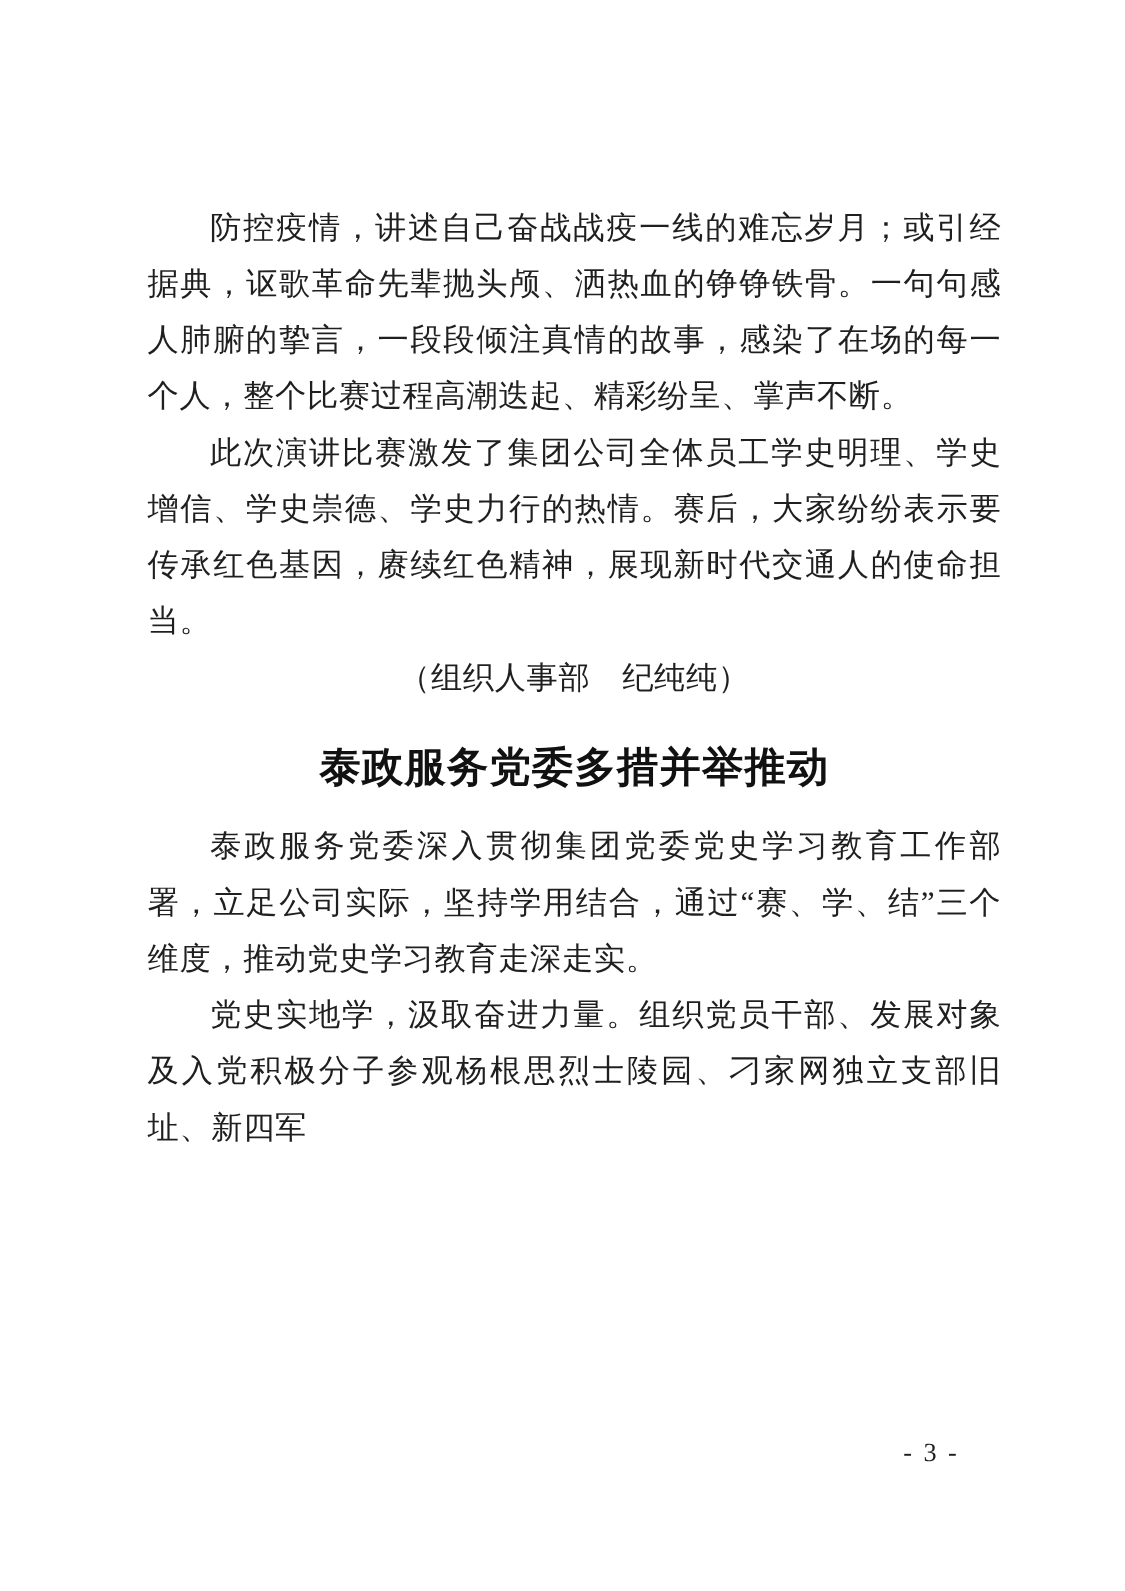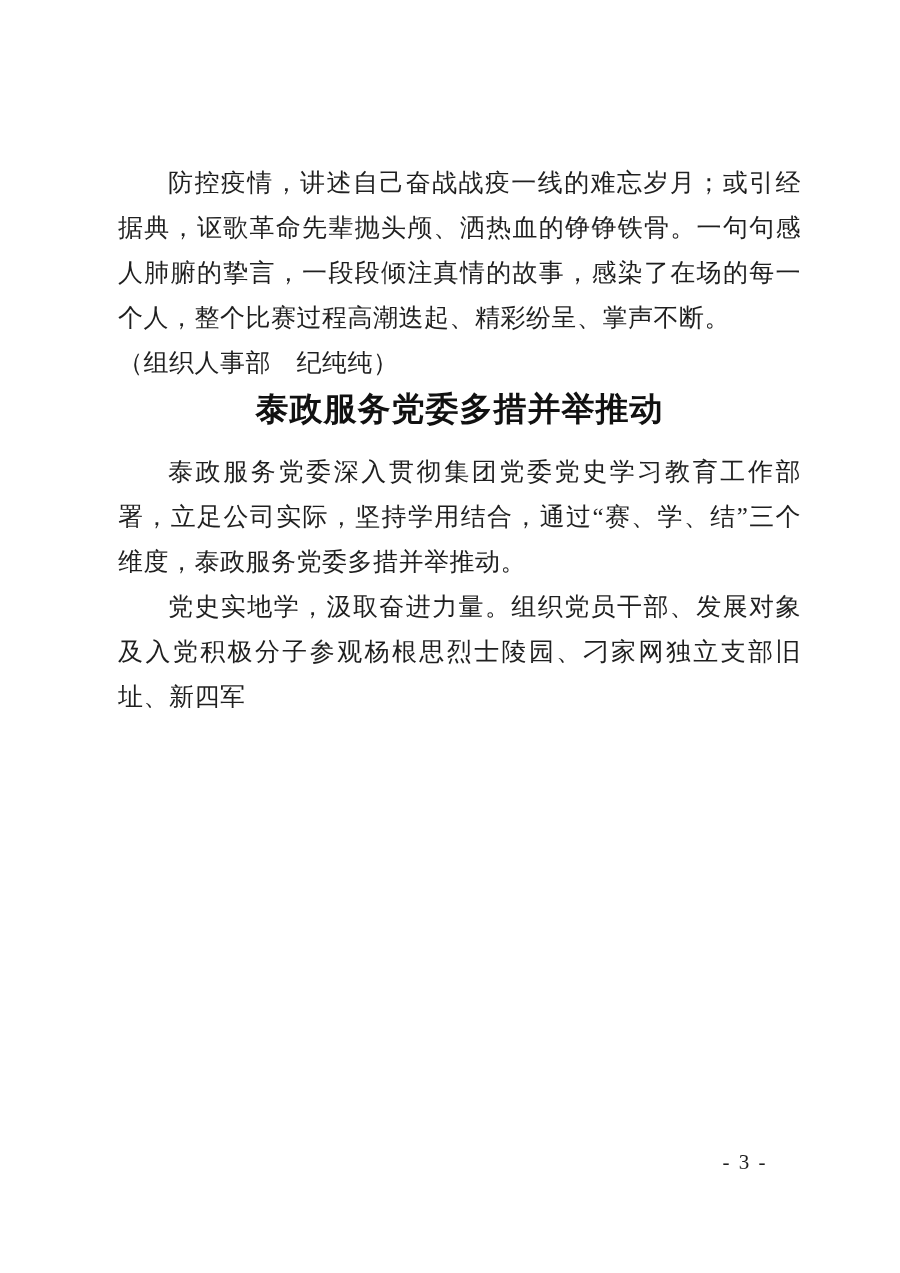--- a/index.html
+++ b/index.html
@@ -28,25 +28,26 @@
     text-align: justify;
     text-indent: 2em;
     word-break: break-all;
     margin: 0;
     font-weight: 400;
     letter-spacing: 0.5px;
   }
   .attribution {
     font-size: 25px;
     line-height: 45px;
-    text-align: left;
+    text-align: center;
     margin: 0;
     letter-spacing: 0.5px;
   }
   .article-title {
+    margin-top: 26px;
     text-align: center;
     font-weight: 700;
     font-size: 33px;
     line-height: 48px;
     letter-spacing: 1px;
     color: #111111;
   }
   .article-body {
     margin-top: 16px;
   }
@@ -63,29 +64,30 @@
 </style>
 </head>
 <body>
 
 <div class="page">
 
   <div class="content">
 
     <p class="para">防控疫情，讲述自己奋战战疫一线的难忘岁月；或引经据典，讴歌革命先辈抛头颅、洒热血的铮铮铁骨。一句句感人肺腑的挚言，一段段倾注真情的故事，感染了在场的每一个人，整个比赛过程高潮迭起、精彩纷呈、掌声不断。</p>
 
+    <p class="para">此次演讲比赛激发了集团公司全体员工学史明理、学史增信、学史崇德、学史力行的热情。赛后，大家纷纷表示要传承红色基因，赓续红色精神，展现新时代交通人的使命担当。</p>
 
     <p class="attribution">（组织人事部　纪纯纯）</p>
 
     <div class="article-title">
       <div>泰政服务党委多措并举推动</div>
     </div>
 
     <div class="article-body">
-      <p class="para">泰政服务党委深入贯彻集团党委党史学习教育工作部署，立足公司实际，坚持学用结合，通过“赛、学、结”三个维度，泰政服务党委多措并举推动。</p>
+      <p class="para">泰政服务党委深入贯彻集团党委党史学习教育工作部署，立足公司实际，坚持学用结合，通过“赛、学、结”三个维度，推动党史学习教育走深走实。</p>
 
 
       <p class="para">党史实地学，汲取奋进力量。组织党员干部、发展对象及入党积极分子参观杨根思烈士陵园、刁家网独立支部旧址、新四军</p>
     </div>
 
   </div>
 
   <div class="page-number">- 3 -</div>
 
 </div>

